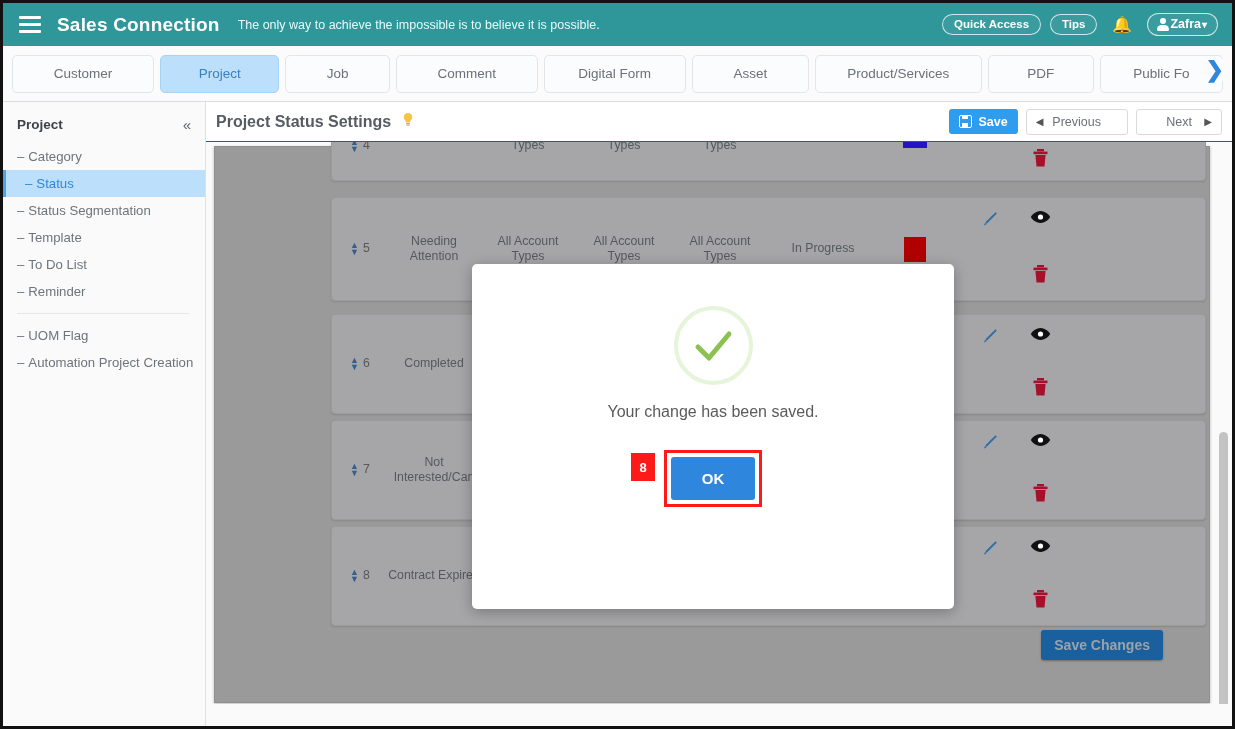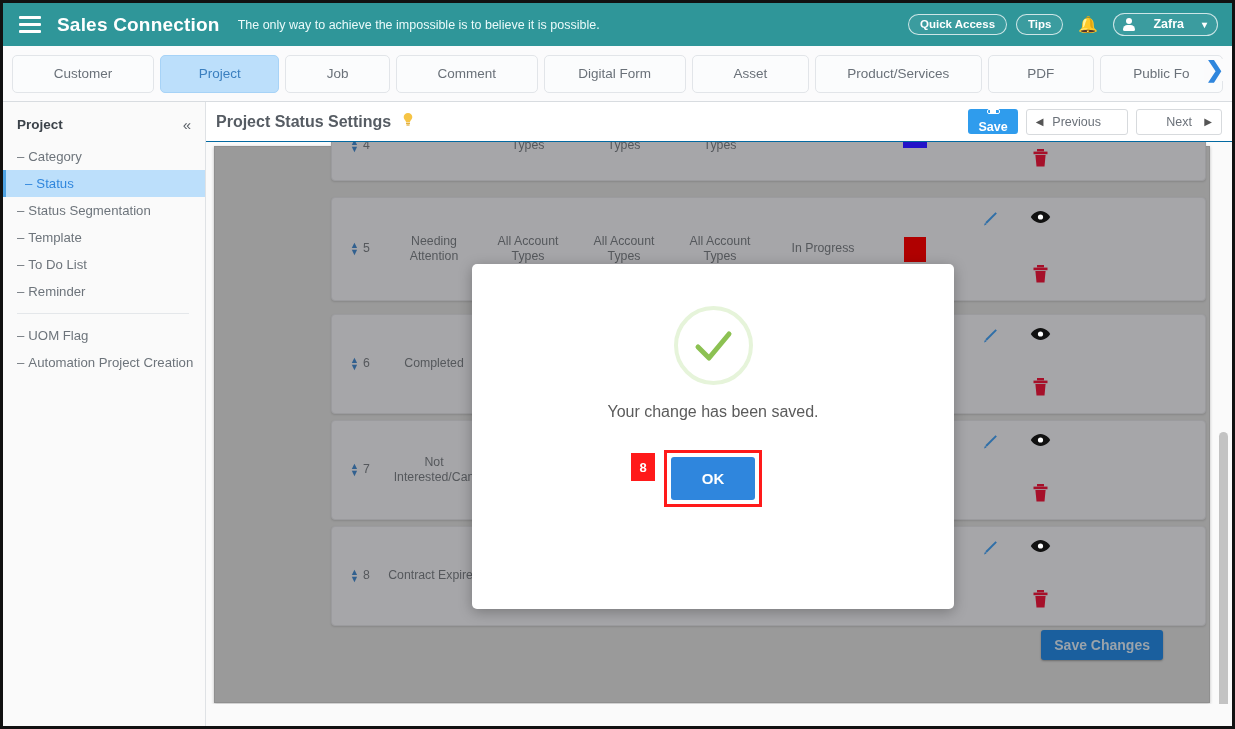--- a/index.html
+++ b/index.html
@@ -33,21 +33,21 @@
   .tagline { font-size: 12.5px; margin-left: 18px; color: #eafafa; white-space: nowrap; }
   .top-right { margin-left: auto; display: flex; align-items: center; gap: 9px; }
   .pill {
     border: 1px solid rgba(255,255,255,.75);
     border-radius: 13px; padding: 3px 11px 4px;
     font-size: 11.5px; font-weight: bold; color: #fff;
     background: rgba(255,255,255,.06); white-space: nowrap; cursor: pointer;
   }
   .bell { font-size: 16px; padding: 0 6px; cursor: pointer; line-height: 1; }
   .user-pill {
-    display: flex; align-items: center; gap: 18px;
+    display: flex; align-items: center; gap: 1px;
     border: 1px solid rgba(255,255,255,.75);
     border-radius: 14px; padding: 3px 10px 4px 8px;
     font-size: 12.5px; font-weight: bold; cursor: pointer;
     background: rgba(255,255,255,.06);
   }
   .user-ico { display: inline-block; width: 13px; height: 13px; position: relative; }
   .user-ico::before { content:''; position:absolute; top:0; left:3.5px; width:6px; height:6px;
     border-radius:50%; background:#fff; }
   .user-ico::after { content:''; position:absolute; bottom:0; left:0.5px; width:12px; height:6px;
     border-radius: 6px 6px 2px 2px; background:#fff; }
@@ -106,21 +106,21 @@
     position: absolute; top: 99px; left: 203px; right: 0; height: 40px;
     background: #fff; border-bottom: 1px solid #0369a1;
     display: flex; align-items: center; padding: 0 10px 0 10px; z-index: 3;
   }
   .page-title { font-size: 16px; font-weight: bold; color: #565c63; }
   .bulb { margin-left: 10px; font-size: 14px; color: #f6c445; cursor: pointer; }
   .head-actions { margin-left: auto; display: flex; align-items: center; gap: 8px; }
   .btn-save {
     background: #2f9ced; color: #fff; border: none; border-radius: 3px;
     height: 25px; padding: 0 10px; font-size: 12.5px; font-weight: bold;
-    display: flex; align-items: center; gap: 6px; cursor: pointer; flex-direction: column;
+    display: flex; align-items: center; gap: 6px; cursor: pointer;
   }
   .save-glyph {
     width: 13px; height: 13px; border: 1.6px solid #fff; border-radius: 2px;
     position: relative; display: inline-block;
   }
   .save-glyph::before { content:''; position:absolute; left:2px; top:-1px; width:6px; height:4px;
      background:#fff; }
   .save-glyph::after { content:''; position:absolute; left:2px; bottom:0px; width:6px; height:4px;
      background:#fff; }
   .btn-nav {

